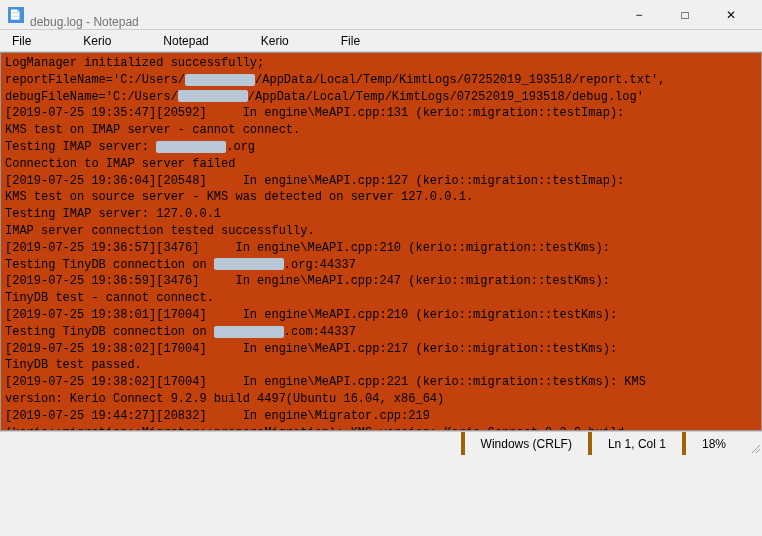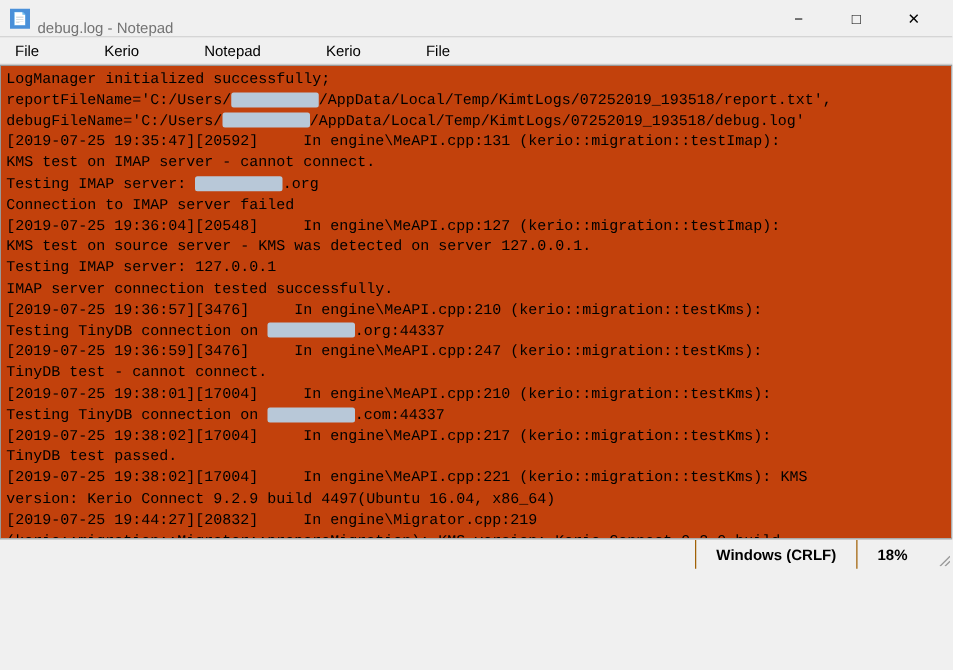--- a/index.html
+++ b/index.html
@@ -115,26 +115,25 @@
       display: flex;
       align-items: center;
       border-top: 1px solid #ccc;
       font-family: 'Segoe UI', sans-serif;
       font-size: 12px;
       padding: 0;
     }
     .status-spacer { flex: 1; }
     .status-section {
       padding: 0 16px;
-      border-left: 1px solid #a16207;
+      border-left: 4px solid #a16207;
       height: 100%;
       display: flex;
       align-items: center;
       white-space: nowrap;
-      font-weight: bold;
     }
     .status-resize {
       width: 20px;
       height: 100%;
       display: flex;
       align-items: flex-end;
       justify-content: flex-end;
       padding: 2px;
     }
   </style>
@@ -182,20 +181,21 @@
 version: Kerio Connect 9.2.9 build 4497(Ubuntu 16.04, x86_64)
 [2019-07-25 19:44:27][20832]     In engine\Migrator.cpp:219
 (kerio::migration::Migrator::prepareMigration): KMS version: Kerio Connect 9.2.9 build
 4497(Ubuntu 16.04, x86_64)
 [2019-07-25 19:44:31][20832]     In engine\Migrator.cpp:177
 </div>
 
 <div class="status-bar">
   <div class="status-spacer"></div>
   <div class="status-section">Windows (CRLF)</div>
+  <div class="status-section">Ln 1, Col 1</div>
   <div class="status-section">18%</div>
   <div class="status-resize">
     <svg width="12" height="12" viewBox="0 0 12 12">
         <line x1="12" y1="4" x2="4" y2="12" stroke="#999" stroke-width="1"></line>
         <line x1="12" y1="8" x2="8" y2="12" stroke="#999" stroke-width="1"></line>
       </svg>
   </div>
 </div>
 
 </body></html>

